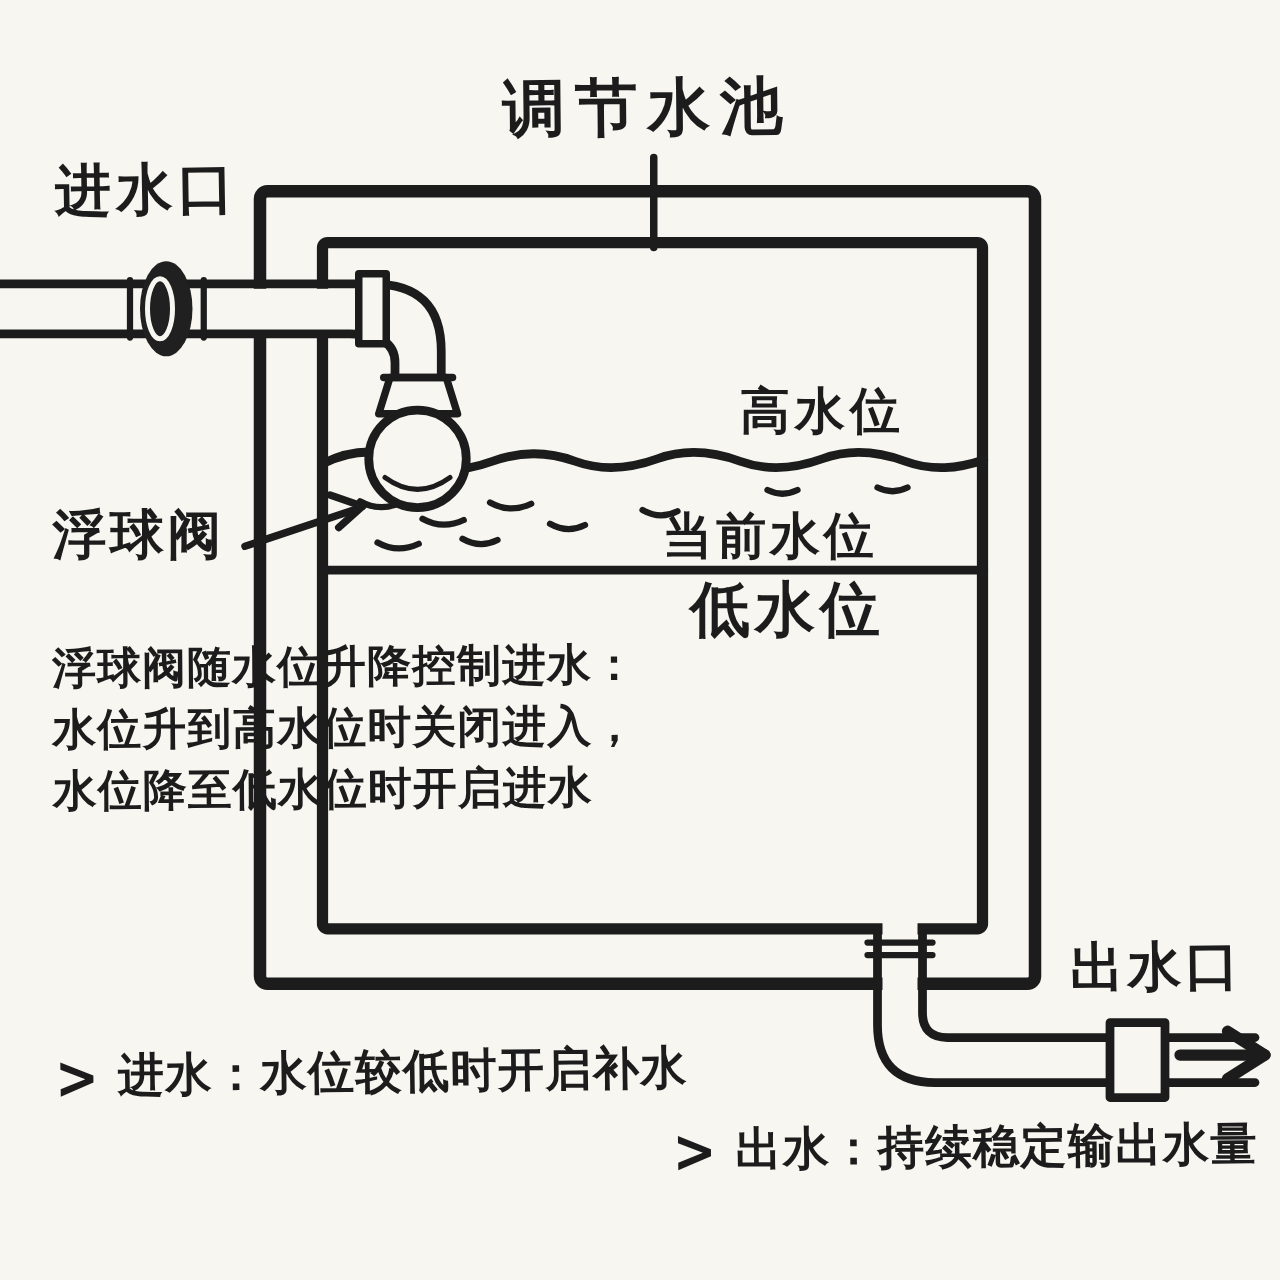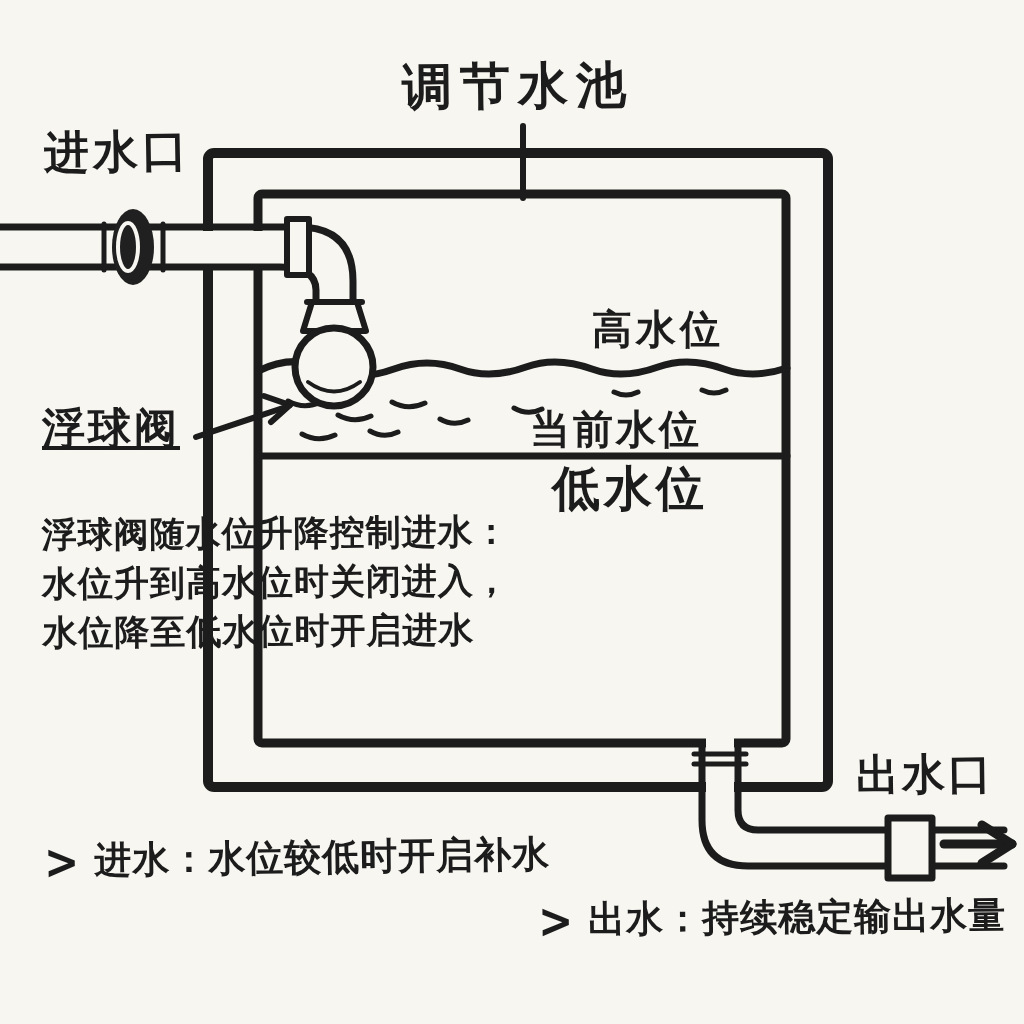--- a/index.html
+++ b/index.html
@@ -12,21 +12,21 @@
   .canvas svg{position:absolute;left:0;top:0;}
   .label{
     position:absolute;
     color:#1c1c1c;
     font-weight:700;
     white-space:nowrap;
     line-height:1.15;
   }
   .title{left:402px;top:58px;font-size:50px;letter-spacing:8px;transform:rotate(-0.6deg);}
   .inlet-label{left:44px;top:126px;font-size:45px;letter-spacing:4px;transform:rotate(-1deg);}
-  .float-valve-label{left:42px;top:404px;font-size:43px;letter-spacing:3px;text-decoration:underline;}
+  .float-valve-label{left:42px;top:404px;font-size:43px;letter-spacing:3px;}
   .high-level{left:556px;top:306px;font-size:40px;letter-spacing:4px;margin-left:36px;}
   .current-level{left:530px;top:406px;font-size:40px;letter-spacing:3px;}
   .low-level{left:552px;top:461px;font-size:48px;letter-spacing:4px;}
   .desc{
     position:absolute;left:42px;top:510px;
     color:#1c1c1c;font-weight:700;font-size:35px;
     transform:rotate(-0.4deg);
   }
   .desc .line{height:49px;white-space:nowrap;letter-spacing:1px;}
   .note{

